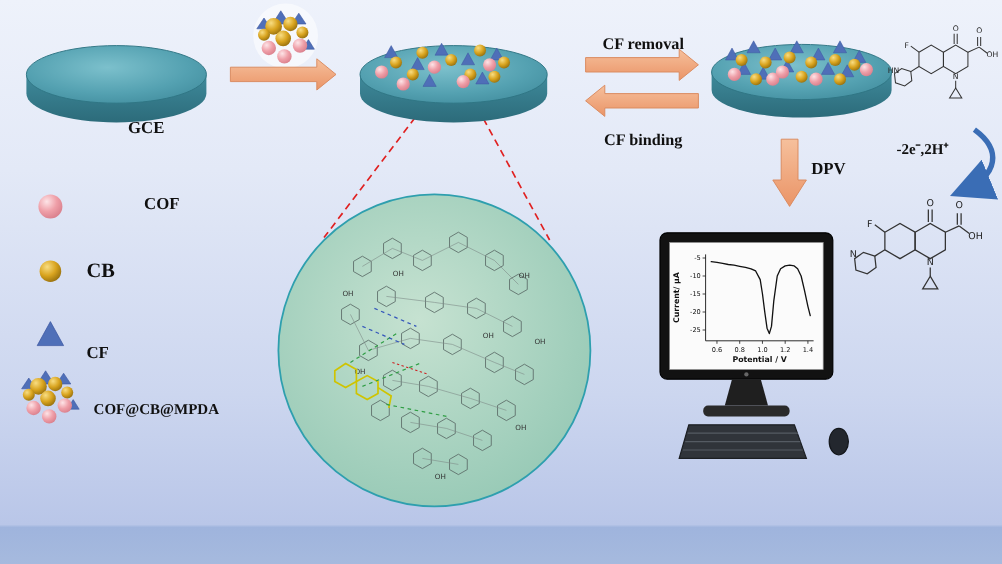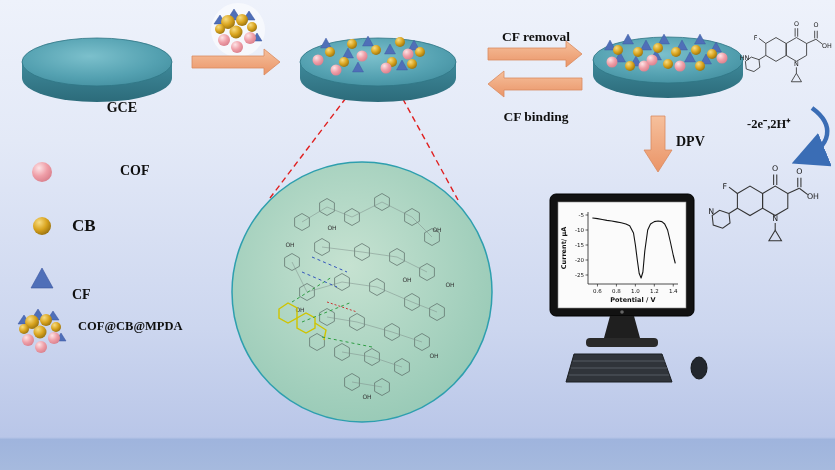--- a/index.html
+++ b/index.html
@@ -314,15 +314,15 @@
 
 <div class="lbl ctr" style="left:57px;top:100px;width:80px;font-size:14px;text-align:right;">GCE</div>
 <div class="lbl ctr" style="left:486px;top:30px;width:100px;font-size:13.5px;">CF removal</div>
 <div class="lbl ctr" style="left:486px;top:99px;width:100px;font-size:13.5px;margin-top:11px;">CF binding</div>
 <div class="lbl" style="left:676px;top:134px;font-size:14px;">DPV</div>
 <div class="lbl" style="left:703px;top:118px;font-size:12.5px;margin-left:44px;">-2e⁻,2H⁺</div>
 
 <div class="lbl" style="left:72px;top:163px;font-size:14px;margin-left:48px;">COF</div>
 <div class="lbl" style="left:72px;top:217px;font-size:17px;">CB</div>
 <div class="lbl" style="left:72px;top:271px;font-size:14px;margin-top:16px;">CF</div>
-<div class="lbl" style="left:78px;top:320px;font-size:12.5px;white-space:nowrap;">COF@CB@MPDA</div>
+<div class="lbl" style="left:78px;top:335px;font-size:12.5px;white-space:nowrap;">COF@CB@MPDA</div>
 
 </div>
 
 </body></html>

